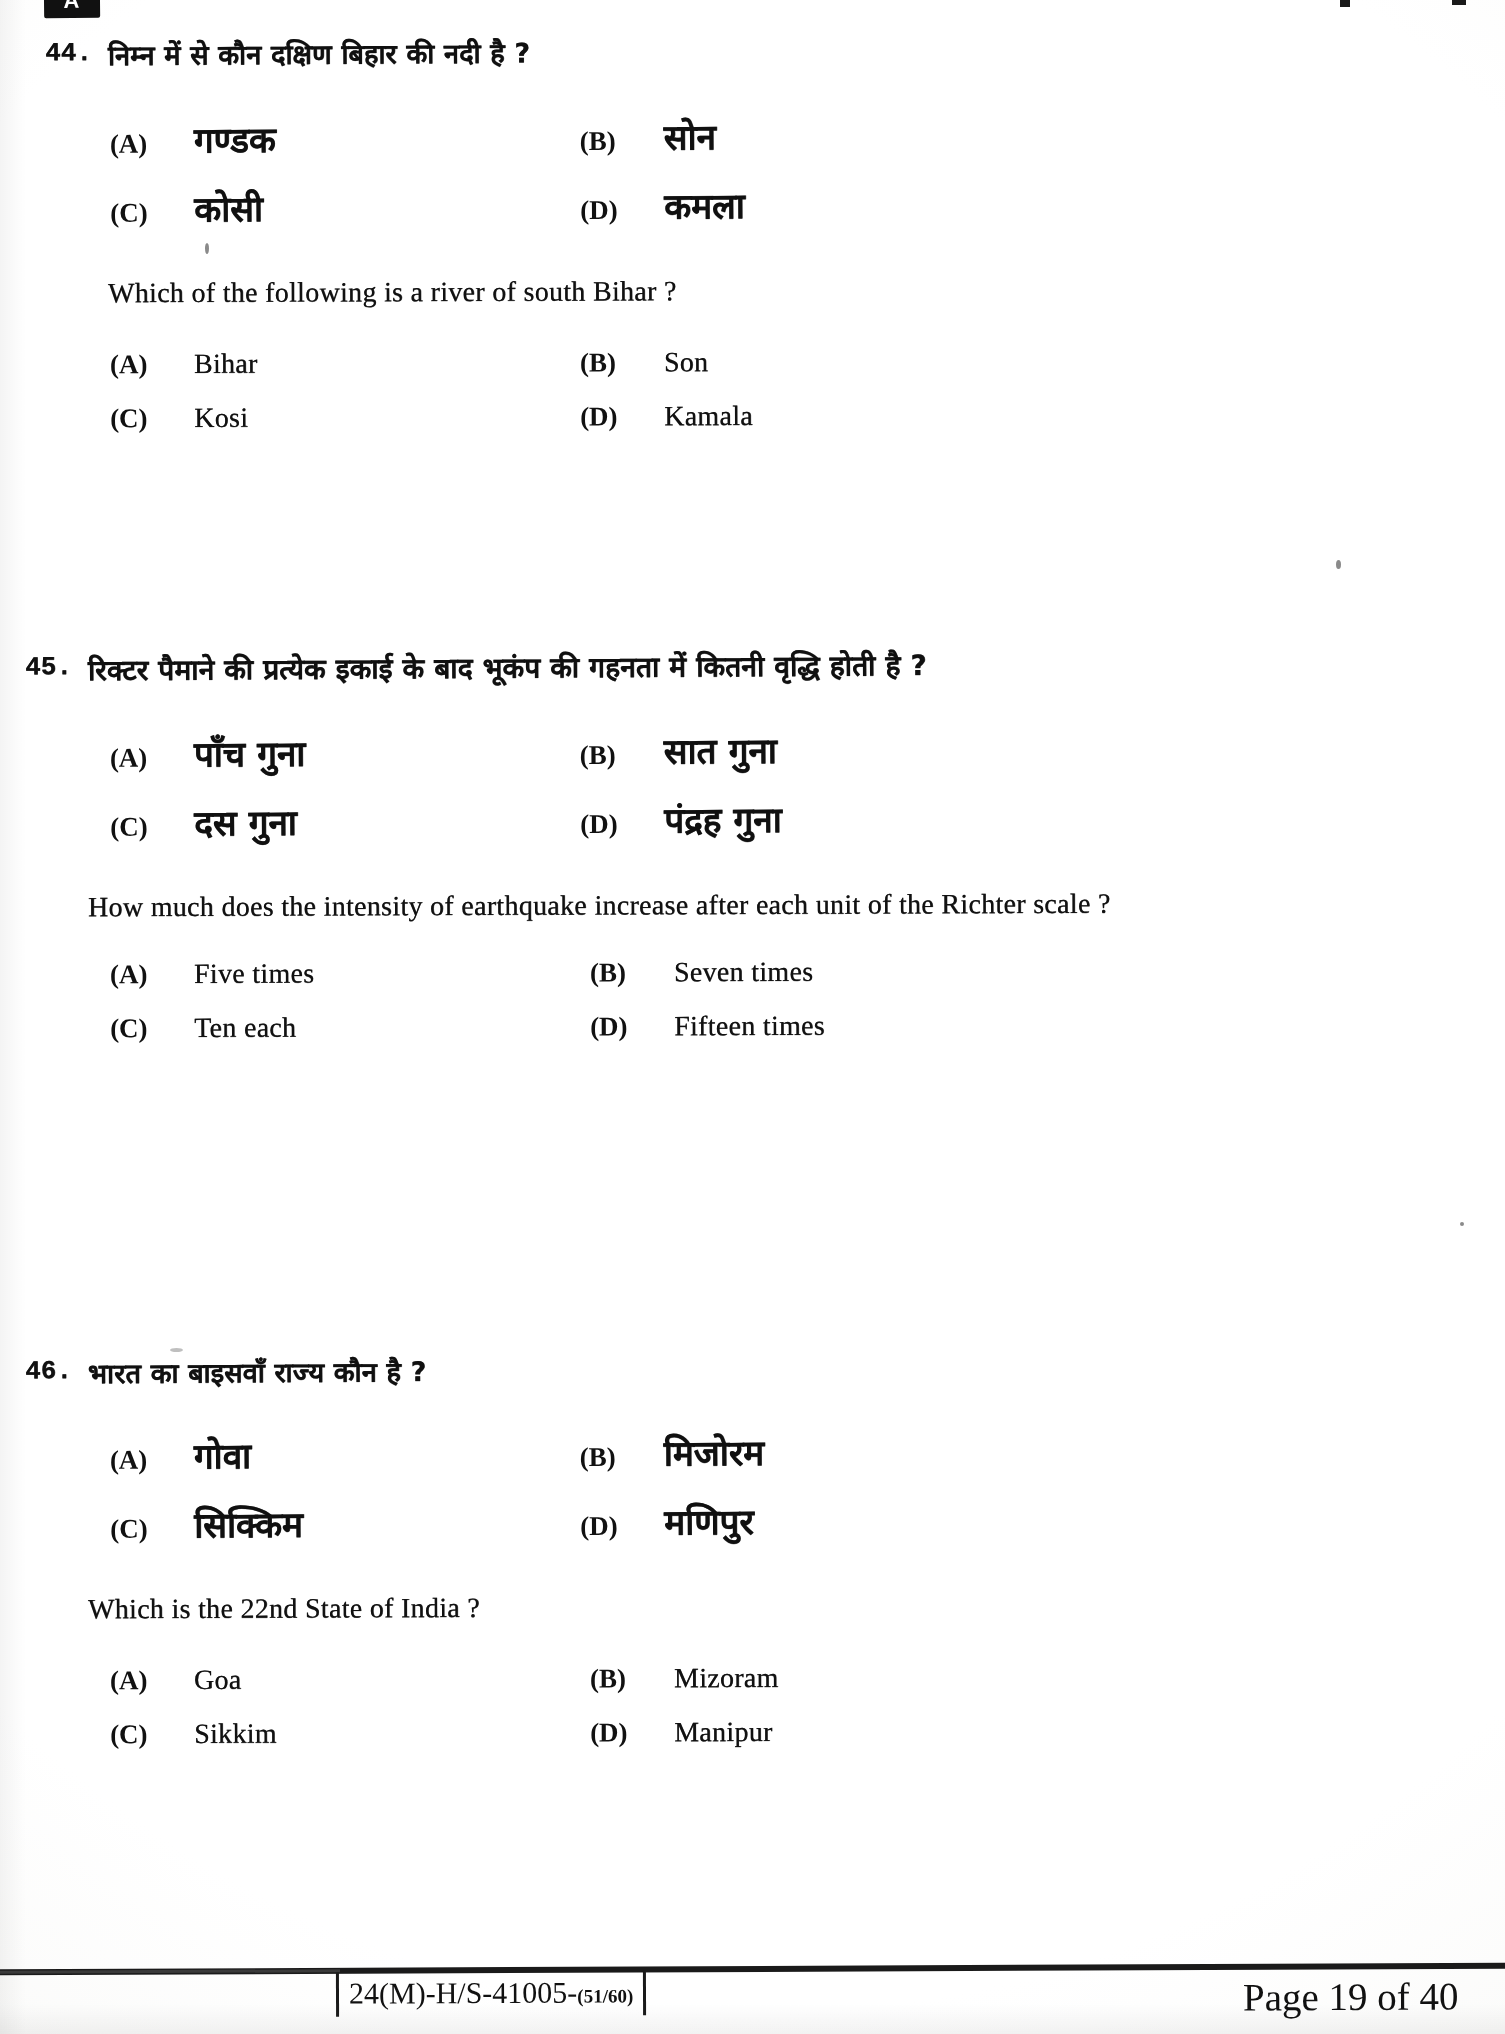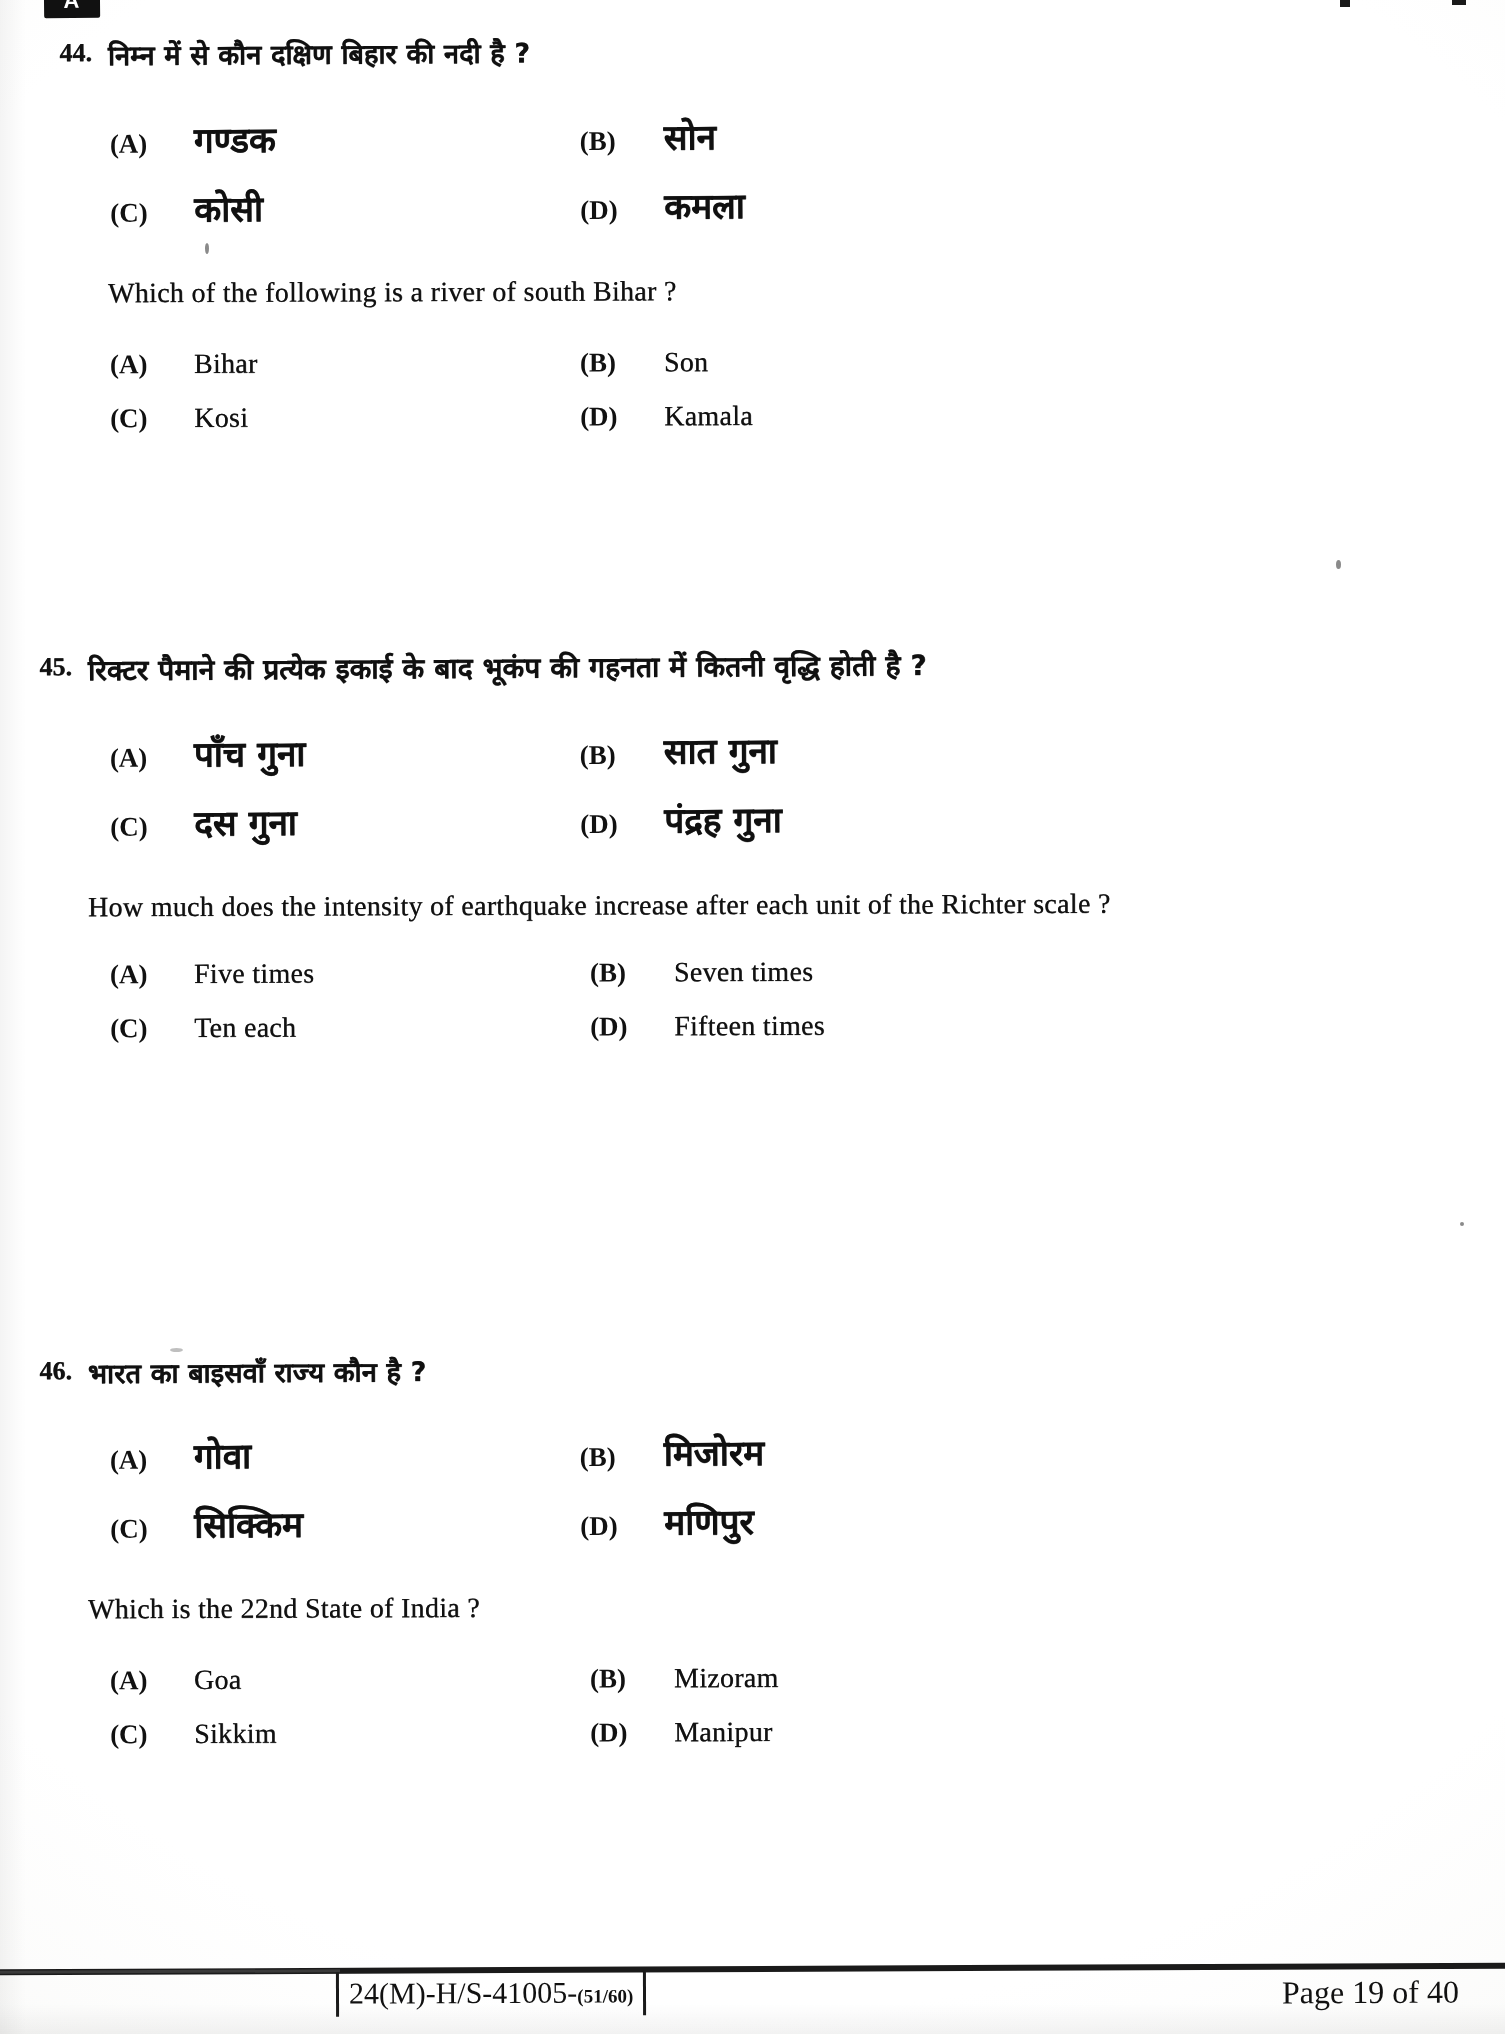--- a/index.html
+++ b/index.html
@@ -76,21 +76,21 @@
     display: flex;
     align-items: flex-start;
   }
   .qnum {
     width: 92px;
     flex: 0 0 92px;
     text-align: right;
     padding-right: 16px;
     font-size: 26px;
     font-weight: bold;
-    font-family: Liberation Serif, serif;
+    font-family: Liberation Mono, monospace;
     color: #111;
   }
   .qtext-hi {
     flex: 1;
     font-family: "DejaVu Sans", sans-serif;
     font-size: 27px;
     font-weight: bold;
     color: #101010;
     letter-spacing: 0.2px;
     line-height: 1.35;
@@ -183,21 +183,21 @@
   .code-cell .sub {
     font-size: 19px;
     font-weight: bold;
     vertical-align: baseline;
   }
   .page-label {
     position: absolute;
     right: 46px;
     top: 16px;
     font-family: "Liberation Serif", serif;
-    font-size: 32px;
+    font-size: 39px;
     color: #111;
     white-space: nowrap;
     transform: rotate(-0.25deg);
   }
 
   
   .speck {
     position: absolute;
     background: #2a2a2a;
     border-radius: 50%;

